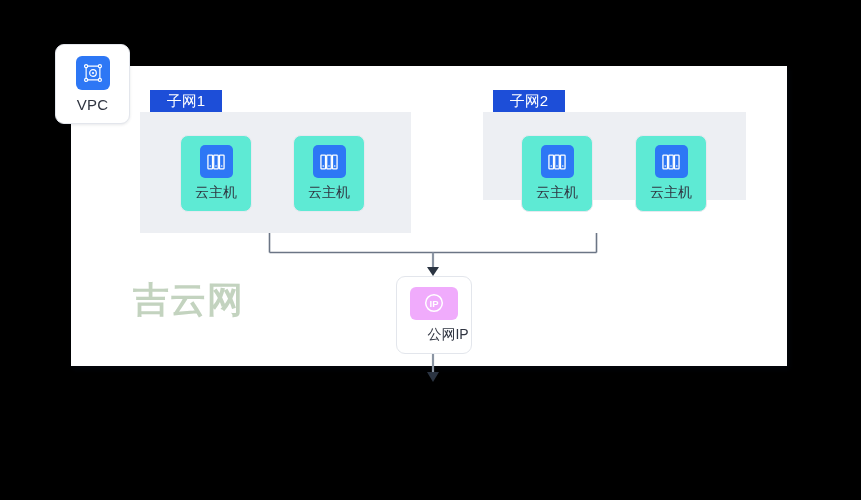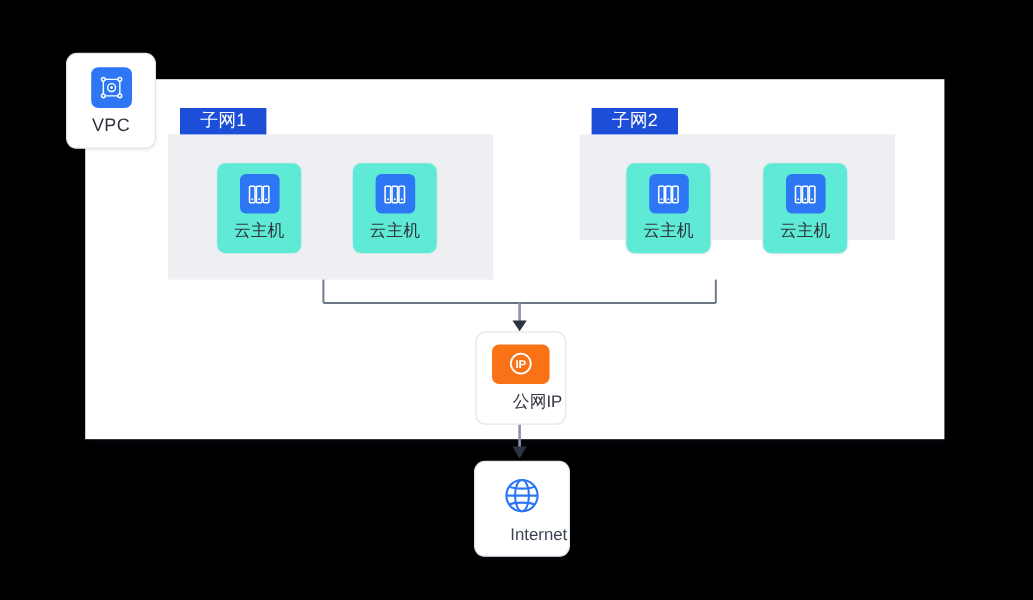--- a/index.html
+++ b/index.html
@@ -128,21 +128,21 @@
     border-radius: 9px;
     display: flex;
     flex-direction: column;
     align-items: center;
     justify-content: center;
     z-index: 5;
   }
   .leaf-card .icon-box {
     width: 48px; height: 33px;
     border-radius: 6px;
-    background: #f97316;
+    background: #f0abfc;
     display: flex; align-items: center; justify-content: center;
   }
   .leaf-card .node-label {
     margin-top: 6px;
     font-size: 14px;
     color: #2f3440;
     white-space: nowrap;
     margin-left: 28px;
   }
   #public-ip-node { left: 396px; top: 276px; }
@@ -182,20 +182,21 @@
     z-index: 3;
   }
 </style>
 </head>
 <body>
 
 <div id="stage">
 
   <div class="vpc-panel"></div>
 
+  <div class="watermark">吉云网</div>
 
   <svg id="connectors" viewBox="0 0 861 500">
 
     <path d="M269.5 233 L269.5 252.5" stroke="#6b7585" stroke-width="1.6" fill="none"></path>
 
     <path d="M596.5 233 L596.5 252.5" stroke="#6b7585" stroke-width="1.6" fill="none"></path>
 
     <path d="M269.5 252.5 L596.5 252.5" stroke="#6b7585" stroke-width="1.6" fill="none"></path>
 
     <path d="M433 252.5 L433 268" stroke="#8b95a3" stroke-width="2.2" fill="none"></path>
@@ -295,26 +296,14 @@
   <div class="leaf-card" id="public-ip-node">
     <span class="icon-box">
       <svg width="24" height="24" viewBox="0 0 24 24">
         <circle cx="12" cy="12" r="8.3" fill="none" stroke="#ffffff" stroke-width="1.5"></circle>
         <text x="12" y="15.6" font-family="Liberation Sans, sans-serif" font-size="9.5" font-weight="bold" fill="#ffffff" text-anchor="middle">IP</text>
       </svg>
     </span>
     <span class="node-label">公网IP</span>
   </div>
 
-  <div class="leaf-card" id="internet-node">
-    <span class="icon-box">
-      <svg width="34" height="34" viewBox="0 0 24 24" fill="none" stroke="#2d77f5" stroke-width="1.25">
-        <circle cx="12" cy="12" r="9.2"></circle>
-        <ellipse cx="12" cy="12" rx="4.1" ry="9.2"></ellipse>
-        <line x1="2.8" y1="12" x2="21.2" y2="12"></line>
-        <path d="M4.3 6.6 C7.2 8.3, 16.8 8.3, 19.7 6.6"></path>
-        <path d="M4.3 17.4 C7.2 15.7, 16.8 15.7, 19.7 17.4"></path>
-      </svg>
-    </span>
-    <span class="node-label">Internet</span>
-  </div>
 
 </div>
 
 </body></html>

